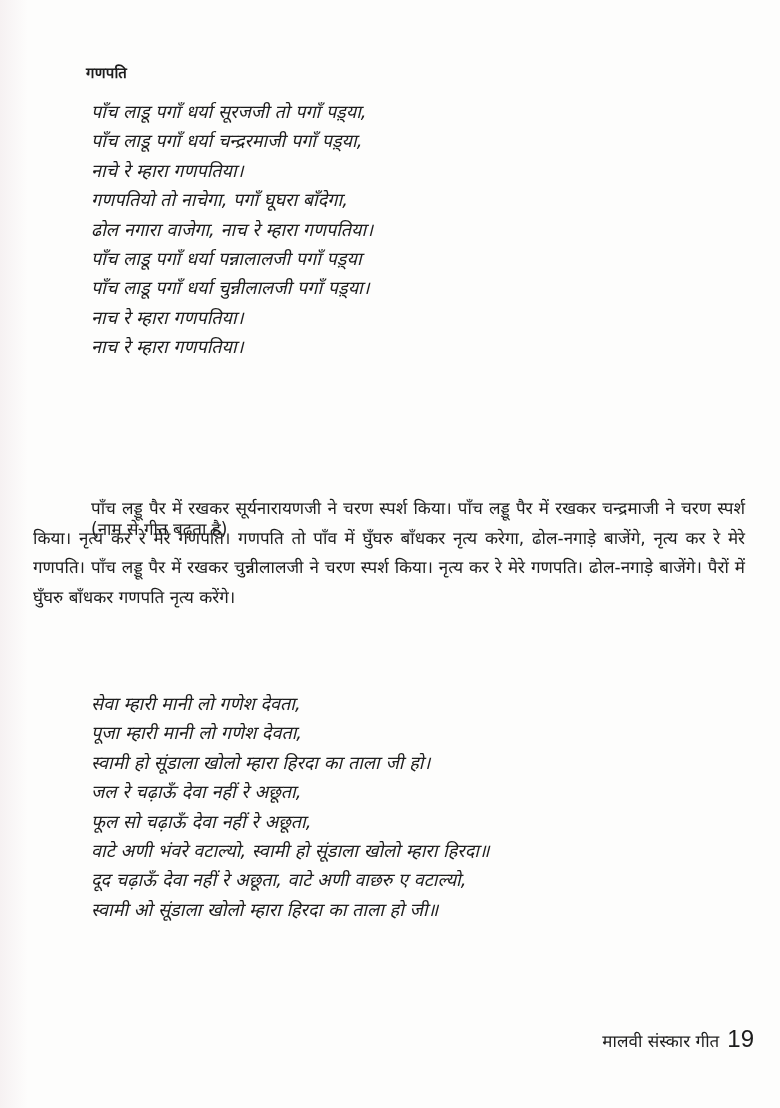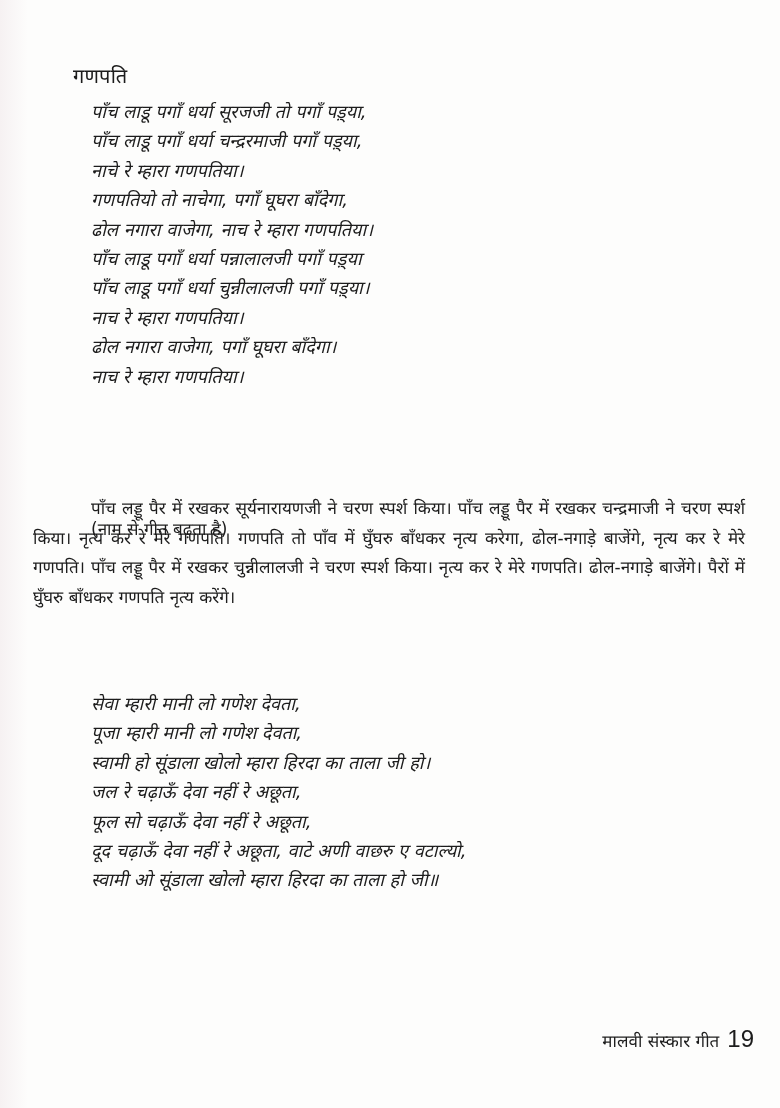--- a/index.html
+++ b/index.html
@@ -16,24 +16,24 @@
       font-family: "DejaVu Sans", "Liberation Sans", sans-serif;
     }
     .page-shade {
       position: absolute;
       left: 0; top: 0; bottom: 0;
       width: 28px;
       background: linear-gradient(to right, #f6f1f2, #fdfdfc);
     }
     .title {
       position: absolute;
-      left: 73px;
+      left: 86px;
       top: 62px;
-      font-size: 20px;
-      font-weight: normal;
+      font-size: 15px;
+      font-weight: bold;
       letter-spacing: 0.2px;
     }
     .verse {
       position: absolute;
       left: 91px;
       font-style: italic;
       font-size: 18px;
       line-height: 29.4px;
     }
     .verse .line {
@@ -82,33 +82,33 @@
 
 <div class="verse verse-1">
   <span class="line">पाँच लाडू पगाँ धर्या सूरजजी तो पगाँ पड़्या,</span>
   <span class="line">पाँच लाडू पगाँ धर्या चन्द्ररमाजी पगाँ पड़्या,</span>
   <span class="line">नाचे रे म्हारा गणपतिया।</span>
   <span class="line">गणपतियो तो नाचेगा, पगाँ घूघरा बाँदेगा,</span>
   <span class="line">ढोल नगारा वाजेगा, नाच रे म्हारा गणपतिया।</span>
   <span class="line">पाँच लाडू पगाँ धर्या पन्नालालजी पगाँ पड़्या</span>
   <span class="line">पाँच लाडू पगाँ धर्या चुन्नीलालजी पगाँ पड़्या।</span>
   <span class="line">नाच रे म्हारा गणपतिया।</span>
-  <span class="line">ढोल नगारा वाजेगा, पगाँ घूघरा बाँदेगा।</span>
   <span class="line">नाच रे म्हारा गणपतिया।</span>
 </div>
 
 <div class="note">(नाम से गीत बढ़ता है)</div>
 
 <p class="prose" style="margin:0;">पाँच लड्डू पैर में रखकर सूर्यनारायणजी ने चरण स्पर्श किया। पाँच लड्डू पैर में रखकर चन्द्रमाजी ने चरण स्पर्श किया। नृत्य कर रे मेरे गणपति। गणपति तो पाँव में घुँघरु बाँधकर नृत्य करेगा, ढोल-नगाड़े बाजेंगे, नृत्य कर रे मेरे गणपति। पाँच लड्डू पैर में रखकर चुन्नीलालजी ने चरण स्पर्श किया। नृत्य कर रे मेरे गणपति। ढोल-नगाड़े बाजेंगे। पैरों में घुँघरु बाँधकर गणपति नृत्य करेंगे।</p>
 
 <div class="verse verse-2">
   <span class="line">सेवा म्हारी मानी लो गणेश देवता,</span>
   <span class="line">पूजा म्हारी मानी लो गणेश देवता,</span>
   <span class="line">स्वामी हो सूंडाला खोलो म्हारा हिरदा का ताला जी हो।</span>
   <span class="line">जल रे चढ़ाऊँ देवा नहीं रे अछूता,</span>
   <span class="line">फूल सो चढ़ाऊँ देवा नहीं रे अछूता,</span>
+  <span class="line">वाटे अणी भंवरे वटाल्यो, स्वामी हो सूंडाला खोलो म्हारा हिरदा॥</span>
   <span class="line">दूद चढ़ाऊँ देवा नहीं रे अछूता, वाटे अणी वाछरु ए वटाल्यो,</span>
   <span class="line">स्वामी ओ सूंडाला खोलो म्हारा हिरदा का ताला हो जी॥</span>
 </div>
 
 <div class="footer">
   <span>मालवी संस्कार गीत</span><span class="page-num">19</span>
 </div>
 
 </body></html>

